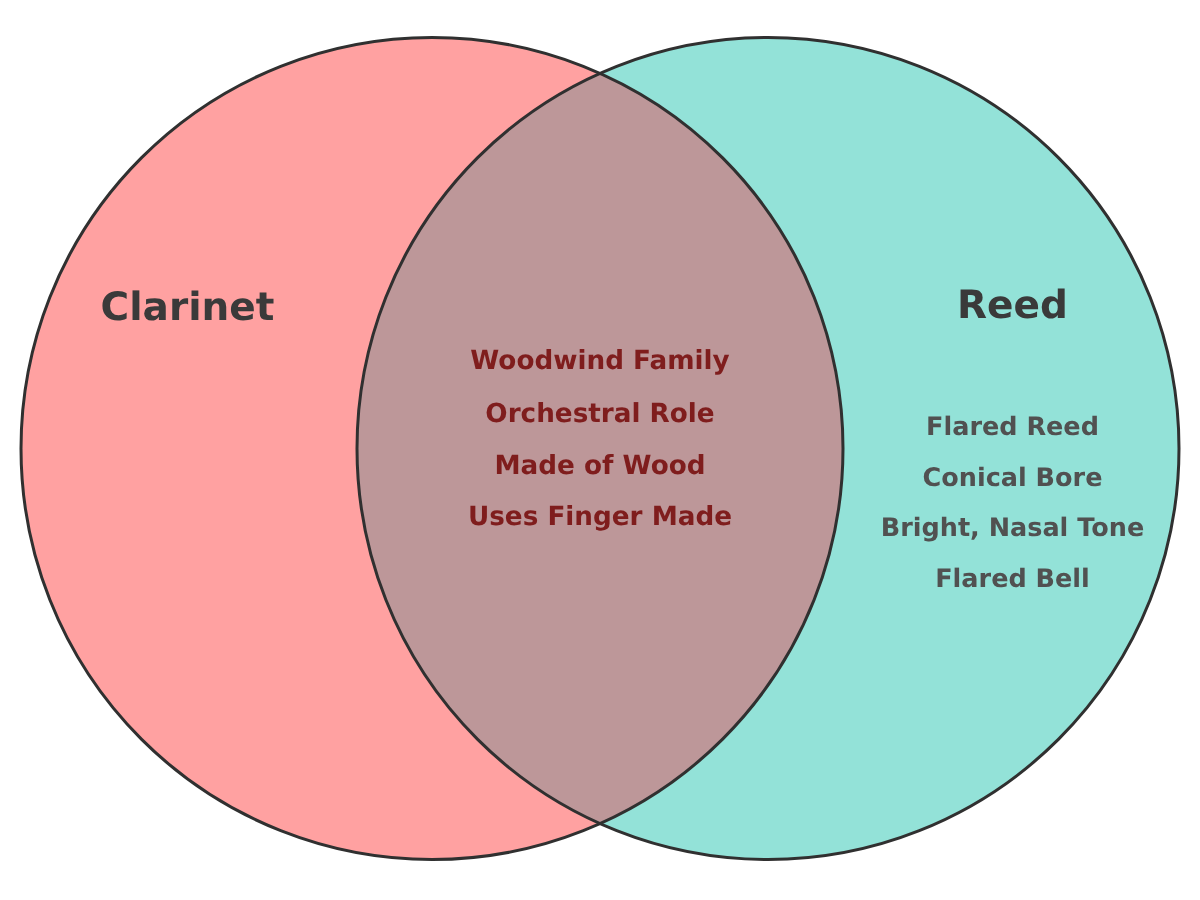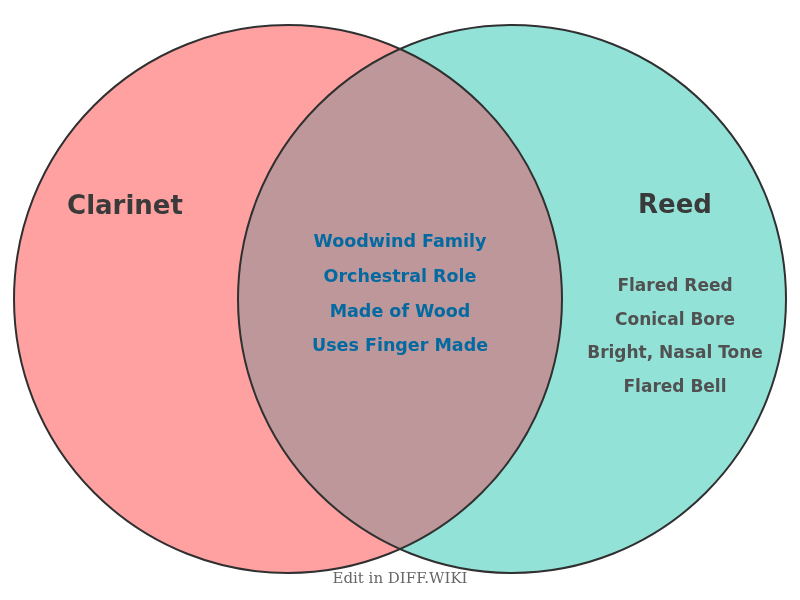--- a/index.html
+++ b/index.html
@@ -30,21 +30,21 @@
     position: absolute;
     text-align: center;
     font-weight: bold;
   }
   .items .item { line-height: 33.5px; }
   .side-items { width: 250px; font-size: 17px; color: #515151; }
   .left-items  { left: 0px;   top: 270px; }
   .right-items { left: 550px; top: 269px; }
   .center-items {
     left: 250px; top: 224px; width: 300px;
-    font-size: 17.5px; color: #0369a1;
+    font-size: 17.5px; color: #7f1d1d;
   }
   .center-items .item { line-height: 34.8px; }
 
   .footer {
     position: absolute;
     left: 0; top: 569px;
     width: 800px;
     text-align: center;
     font-family: "DejaVu Serif", serif;
     font-size: 15px;
@@ -77,17 +77,14 @@
     <div class="item">Uses Finger Made</div>
   </div>
 
   <div class="items side-items right-items">
     <div class="item">Flared Reed</div>
     <div class="item">Conical Bore</div>
     <div class="item">Bright, Nasal Tone</div>
     <div class="item">Flared Bell</div>
   </div>
 
-  <div class="footer">
-    <span class="footer-link">Edit in DIFF.WIKI</span>
-  </div>
 
 </div>
 
 </body></html>

